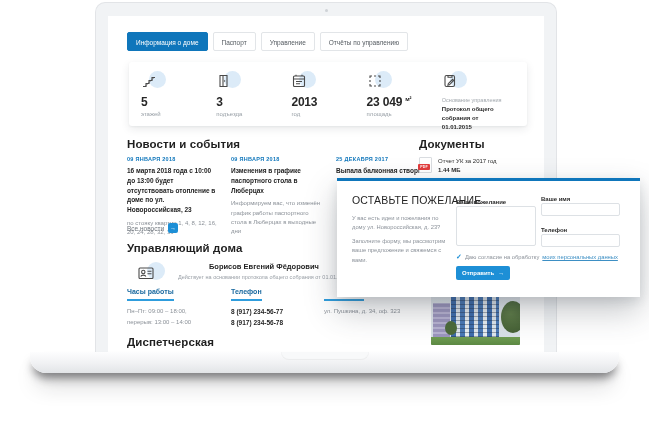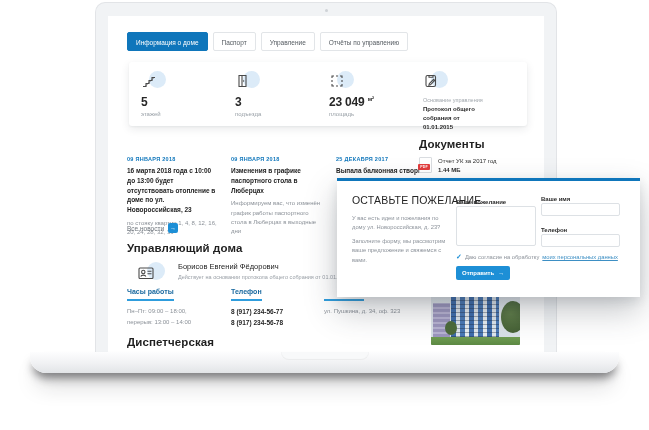--- a/index.html
+++ b/index.html
@@ -50,21 +50,21 @@
   .pdf-icon{width:13px;height:16px;background:#fff;border:1px solid #d9dce0;border-radius:1px;position:relative;box-sizing:border-box;}
   .pdf-badge{position:absolute;left:-2px;bottom:2px;width:12px;height:6px;background:#e23c3c;border-radius:1px;
     color:#fff;font-size:3.5px;font-weight:bold;text-align:center;line-height:6px;letter-spacing:.2px;}
   .doc-title{font-size:6px;color:#2c2c2c;line-height:1.4;}
   .doc-size{font-size:6px;font-weight:bold;color:#2c2c2c;margin-top:2px;}
 
   .manager-row{position:absolute;left:29px;top:246px;display:flex;gap:13px;}
   .mgr-icon-wrap{position:relative;width:28px;height:22px;}
   .mgr-circle{position:absolute;left:10px;top:0;width:18px;height:18px;border-radius:50%;background:#dcebf8;}
   .mgr-icon-wrap svg{position:absolute;left:0;top:3px;}
-  .mgr-name{font-size:7.5px;font-weight:normal;color:#242424;}
+  .mgr-name{font-size:7.5px;font-weight:bold;color:#242424;text-align:center;}
   .mgr-note{font-size:5.5px;color:#9aa0a7;margin-top:3px;}
 
   .link-tab{position:absolute;top:272px;font-size:7px;font-weight:bold;color:#19699f;
     padding-bottom:4px;border-bottom:2px solid #2f9ddd;}
   .addr-underline{position:absolute;left:216px;top:283px;width:40px;height:2px;background:#2f9ddd;}
   .hours-text{position:absolute;left:19px;top:290px;font-size:6px;color:#8b9198;line-height:1.8;}
   .phones-text{position:absolute;left:123px;top:290px;font-size:6.5px;font-weight:bold;color:#242424;line-height:1.7;}
   .addr-text{position:absolute;left:216px;top:292px;font-size:6px;color:#8b9198;}
 
   
@@ -133,40 +133,51 @@
                   <path d="M7 2.5v11"></path>
                   <circle cx="8.6" cy="8" r="0.7" fill="#4a4a4a" stroke="none"></circle>
                 </svg></span>
           </div>
           <div class="stat-value">3</div>
           <div class="stat-label">подъезда</div>
         </div>
         <div class="stat">
           <div class="icon-wrap"><div class="icon-circle"></div>
             <span><svg width="16" height="16" viewBox="0 0 16 16" fill="none" stroke="#4a4a4a" stroke-width="1.1">
+                  <rect x="2.5" y="3" width="11" height="10.5" rx="1"></rect>
+                  <path d="M2.5 6h11M5 3V1.7M11 3V1.7M5 8.5h6M5 10.8h4"></path>
+                </svg></span>
+          </div>
+          <div class="stat-value">2013</div>
+          <div class="stat-label">год</div>
+        </div>
+        <div class="stat">
+          <div class="icon-wrap"><div class="icon-circle"></div>
+            <span><svg width="16" height="16" viewBox="0 0 16 16" fill="none" stroke="#4a4a4a" stroke-width="1.1">
                   <path d="M3 5V3h2M11 3h2v2M13 11v2h-2M5 13H3v-2"></path>
                   <path d="M3 7v2M13 7v2M7 3h2M7 13h2" stroke-dasharray="2 1.4"></path>
                 </svg></span>
           </div>
           <div class="stat-value"><span>23 049</span> <sup>м²</sup></div>
           <div class="stat-label">площадь</div>
         </div>
         <div class="stat">
           <div class="icon-wrap"><div class="icon-circle"></div>
             <span><svg width="16" height="16" viewBox="0 0 16 16" fill="none" stroke="#4a4a4a" stroke-width="1.1">
                   <rect x="3" y="2.5" width="9.5" height="11" rx="1.5"></rect>
                   <path d="M6 2.5h4v1.8H6z"></path>
                   <path d="M6.3 10.7l4.3-4.3 1.1 1.1-4.3 4.3-1.5.4z"></path>
                 </svg></span>
           </div>
           <div class="basis-label">Основание управления</div>
           <div class="basis-value">Протокол общего собрания от 01.01.2015</div>
         </div>
       </div>
 
+      <div class="h-section" style="left:19px;top:122px;">Новости и события</div>
       <div class="h-section" style="left:311px;top:122px;">Документы</div>
 
       <div class="news-col" style="left:19px;">
         <div class="news-date">09 ЯНВАРЯ 2018</div>
         <div class="news-title">16 марта 2018 года с 10:00 до 13:00 будет отсутствовать отопление в доме по ул. Новороссийская, 23</div>
         <div class="news-text">по стояку квартир 1, 4, 8, 12, 16, 20, 24, 28, 32, 36</div>
       </div>
       <div class="news-col" style="left:123px;">
         <div class="news-date">09 ЯНВАРЯ 2018</div>
         <div class="news-title">Изменения в графике паспортного стола в Люберцах</div>

